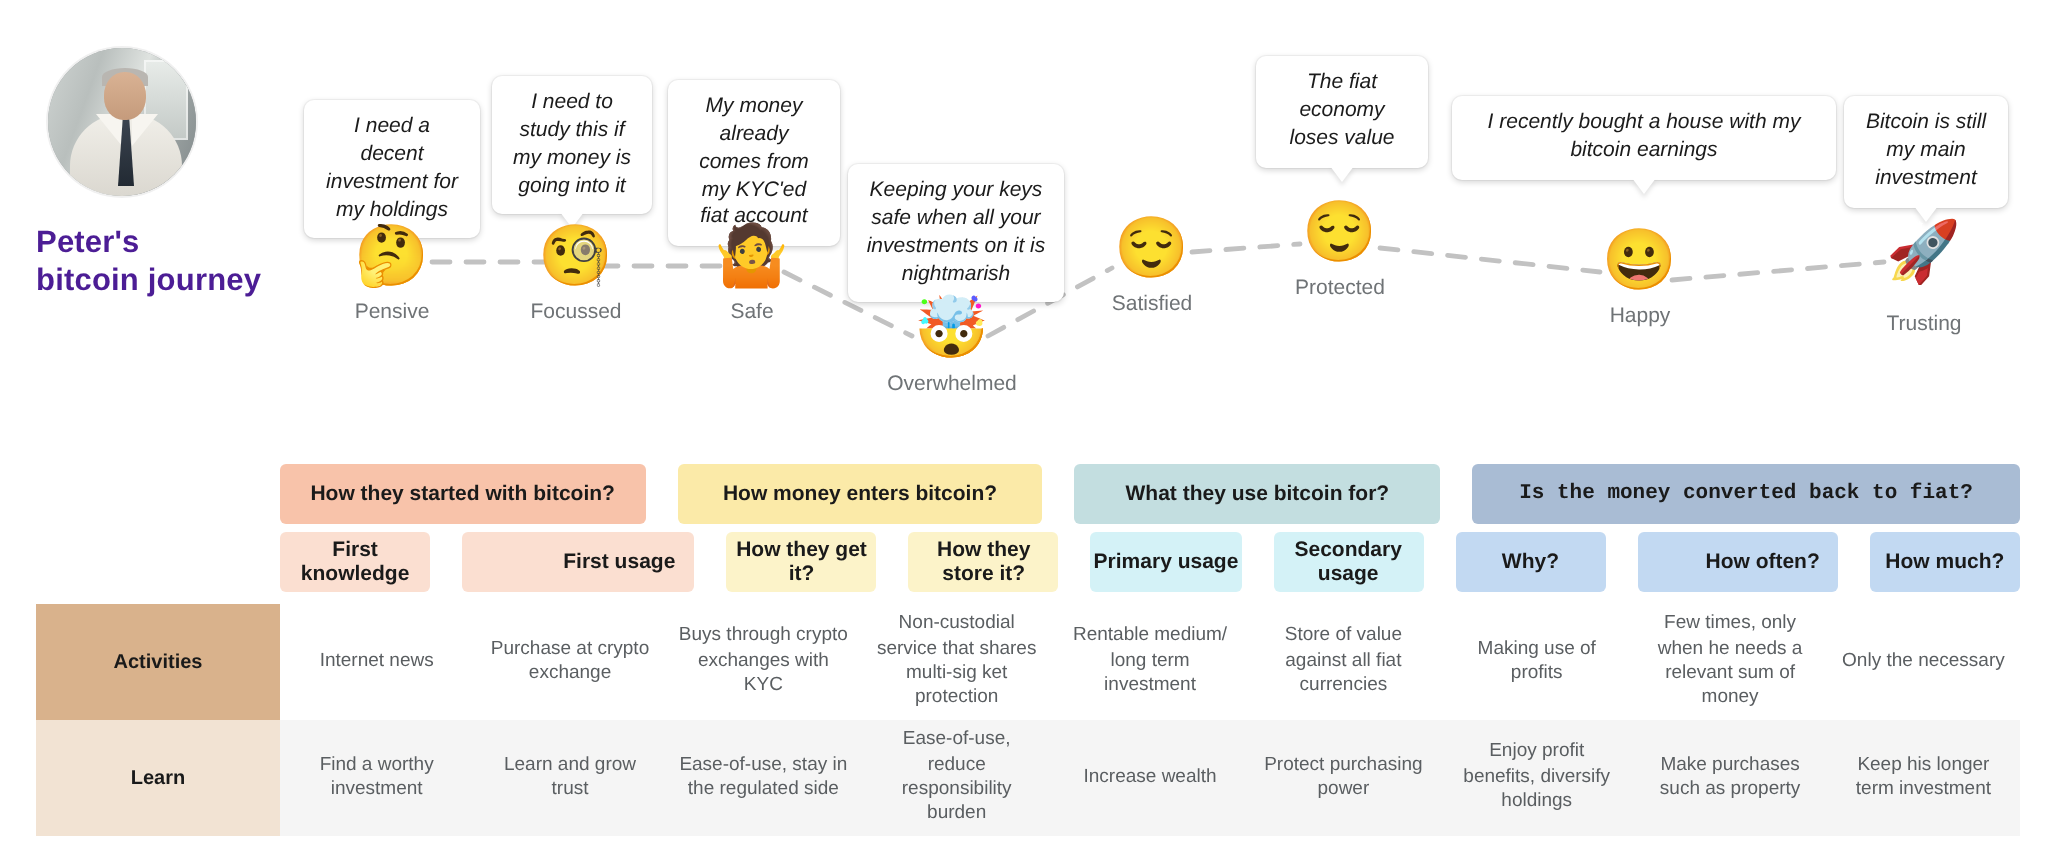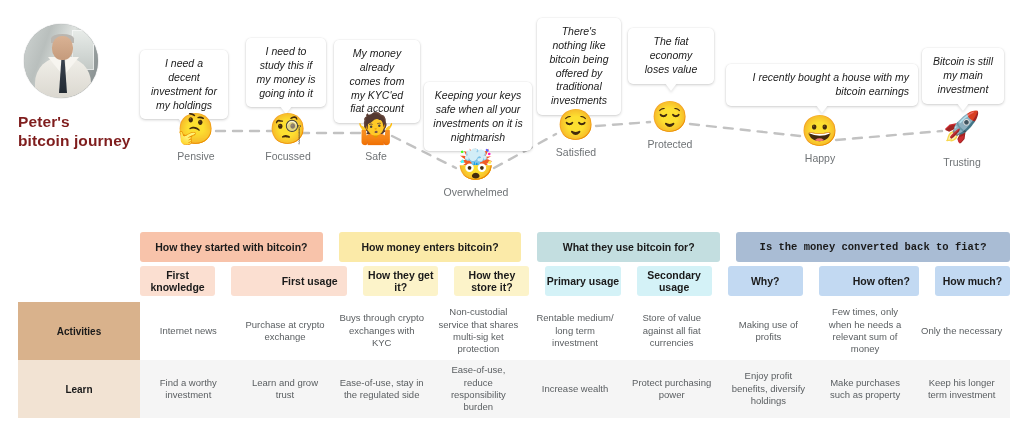--- a/index.html
+++ b/index.html
@@ -69,21 +69,21 @@
     background: #f7f5f0;
   }
   #avatar .collarL { left: 24px; clip-path: polygon(100% 0, 100% 100%, 0 0); }
   #avatar .collarR { left: 42px; clip-path: polygon(0 0, 100% 0, 0 100%); }
 
   #persona-title {
     margin-top: 14px;
     font-size: 15.5px;
     font-weight: bold;
     line-height: 1.25;
-    color: #7f1d1d;
+    color: #4c1d95;
     letter-spacing: .1px;
   }
 
   
   #journey {
     position: absolute;
     left: 0; top: 0;
     width: 1024px; height: 225px;
   }
   #journey-path {
@@ -234,27 +234,26 @@
   <svg id="journey-path" viewBox="0 0 1024 225" preserveAspectRatio="none">
     <path d="M 216 131 L 276 131" stroke="#c2c2c2" stroke-width="2.4" stroke-dasharray="9 8" fill="none" stroke-linecap="round"></path>
     <path d="M 300 133 L 360 133" stroke="#c2c2c2" stroke-width="2.4" stroke-dasharray="9 8" fill="none" stroke-linecap="round"></path>
     <path d="M 392 136 L 456 168" stroke="#c2c2c2" stroke-width="2.4" stroke-dasharray="9 8" fill="none" stroke-linecap="round"></path>
     <path d="M 494 168 L 556 134" stroke="#c2c2c2" stroke-width="2.4" stroke-dasharray="9 8" fill="none" stroke-linecap="round"></path>
     <path d="M 596 126 L 650 122" stroke="#c2c2c2" stroke-width="2.4" stroke-dasharray="9 8" fill="none" stroke-linecap="round"></path>
     <path d="M 690 124 L 800 136" stroke="#c2c2c2" stroke-width="2.4" stroke-dasharray="9 8" fill="none" stroke-linecap="round"></path>
     <path d="M 836 140 L 942 131" stroke="#c2c2c2" stroke-width="2.4" stroke-dasharray="9 8" fill="none" stroke-linecap="round"></path>
   </svg>
 
-  <div class="bubble" style="left:140px; top:50px; width:88px;">I need a decent investment for my holdings</div>
+  <div class="bubble" style="left:152px; top:50px; width:88px;">I need a decent investment for my holdings</div>
   <div class="bubble" style="left:246px; top:38px; width:80px;">I need to study this if my money is going into it</div>
   <div class="bubble" style="left:334px; top:40px; width:86px;">My money already comes from my KYC'ed fiat account</div>
   <div class="bubble" style="left:424px; top:82px; width:108px;">Keeping your keys safe when all your investments on it is nightmarish</div>
-  <div class="bubble" style="left:537px; top:18px; width:84px;">There's nothing like bitcoin being offered by traditional investments</div>
   <div class="bubble" style="left:628px; top:28px; width:86px;">The fiat economy loses value</div>
-  <div class="bubble" style="left:726px; top:64px; width:192px;text-align:right;">I recently bought a house with my bitcoin earnings</div>
+  <div class="bubble" style="left:726px; top:48px; width:192px;">I recently bought a house with my bitcoin earnings</div>
   <div class="bubble" style="left:922px; top:48px; width:82px;">Bitcoin is still my main investment</div>
 
   <div class="node" style="left:176px; top:112px; width:40px;">
     <span class="emoji">🤔</span>
     <span class="node-label" style="position:absolute; left:-20px; width:80px;">Pensive</span>
   </div>
   <div class="node" style="left:268px; top:112px; width:40px;">
     <span class="emoji">🧐</span>
     <span class="node-label" style="position:absolute; left:-20px; width:80px;">Focussed</span>
   </div>

